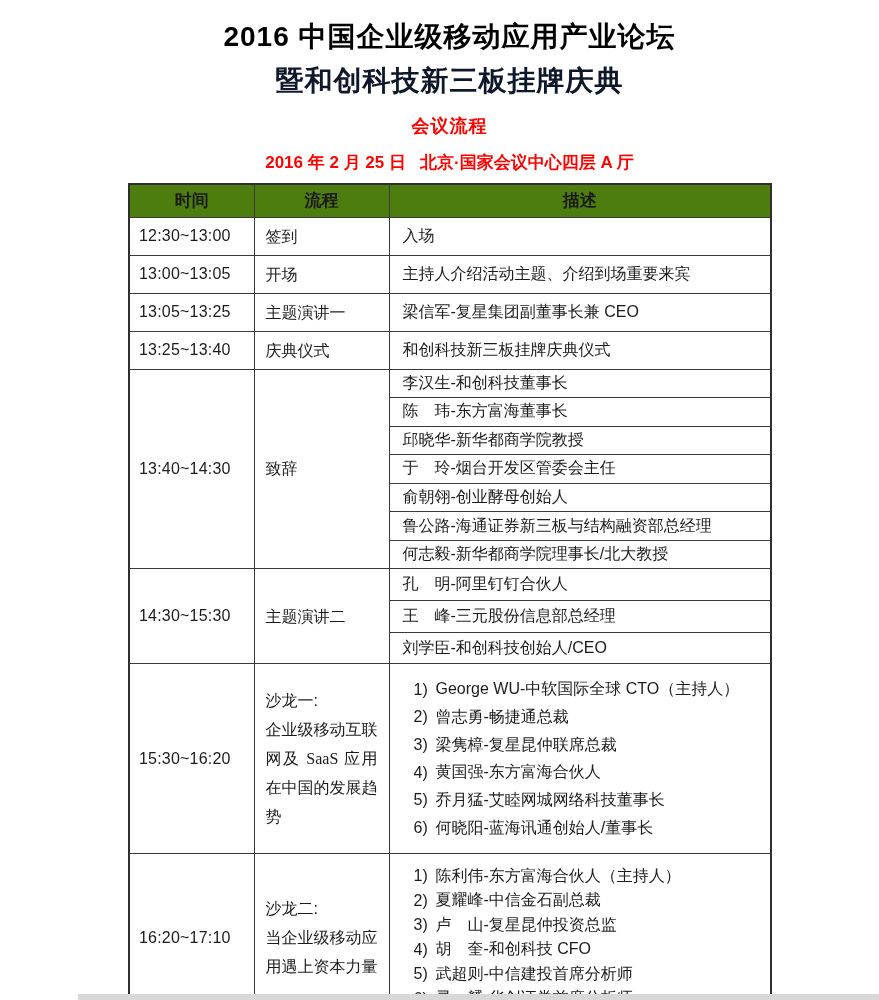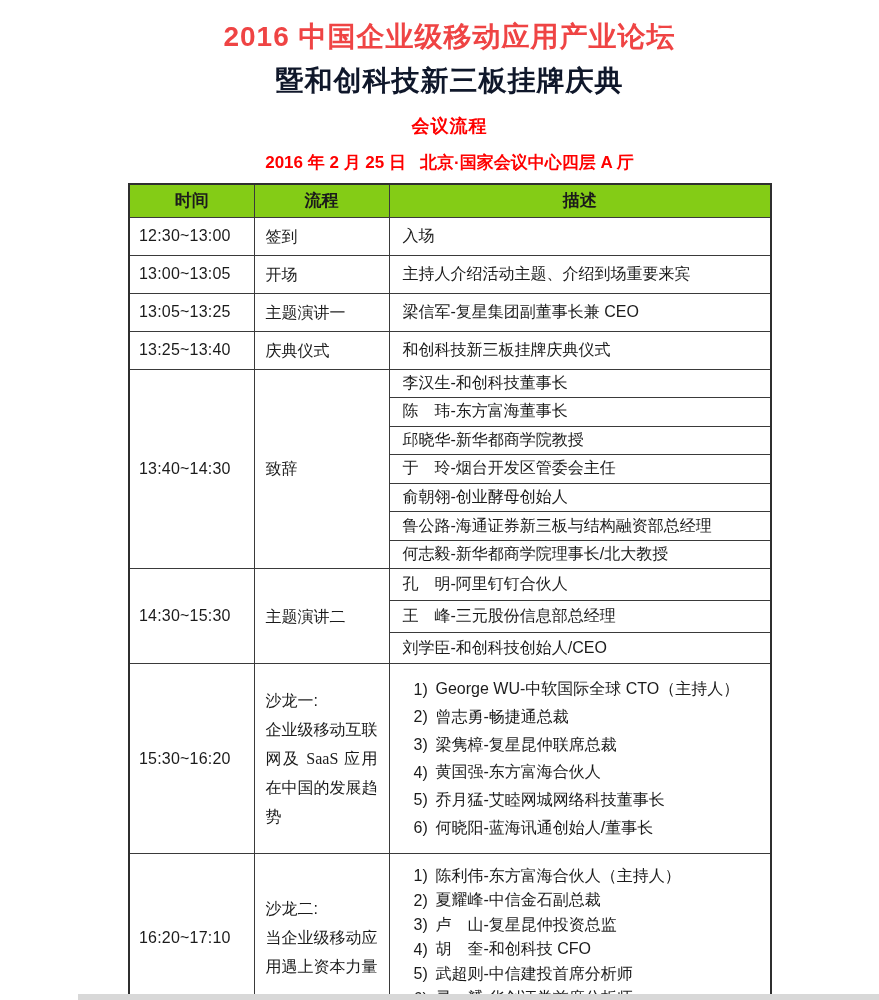--- a/index.html
+++ b/index.html
@@ -42,21 +42,21 @@
     font-size: 16px;
     border: 2px solid #2f2f2f;
   }
   .agenda th, .agenda td {
     border: 1px solid #3a3a3a;
     vertical-align: middle;
     overflow: hidden;
   }
   .agenda thead tr { height: 33px; }
   .agenda th {
-    background: #84cc16;
+    background: #4d7c0f;
     font-weight: bold;
     font-size: 17px;
     text-align: center;
   }
   td.time { padding-left: 9px; text-align: left; letter-spacing: 0.2px; }
   td.proc { padding: 4px 11px; text-align: left; line-height: 29px; }
   td.proc .proc-wrap-line { text-align: justify; font-family: Liberation Serif, serif; }
   td.desc { padding-left: 13px; text-align: left; }
   td.desc-list { padding: 8px 4px 8px 0; }
   .list-wrap {
@@ -75,21 +75,21 @@
     position: absolute;
     left: 78px; top: 994px;
     width: 801px; height: 6px;
     background: #d8d8d8;
   }
 </style>
 </head>
 <body>
 
 <div class="titles">
-  <div class="title-line t1" style="color: #ef4444;">2016 中国企业级移动应用产业论坛</div>
+  <div class="title-line t1" style="color: #000000;">2016 中国企业级移动应用产业论坛</div>
   <div class="title-line t2" style="color: #0f172a;">暨和创科技新三板挂牌庆典</div>
   <div class="title-line t3" style="color: rgb(254, 0, 0);">会议流程</div>
   <div class="date-line" style="color: rgb(254, 0, 0);">
     <span>2016 年 2 月 25 日</span><span class="venue">北京·国家会议中心四层 A 厅</span>
   </div>
 </div>
 
 <table class="agenda">
   <colgroup>
     <col style="width:125px">

